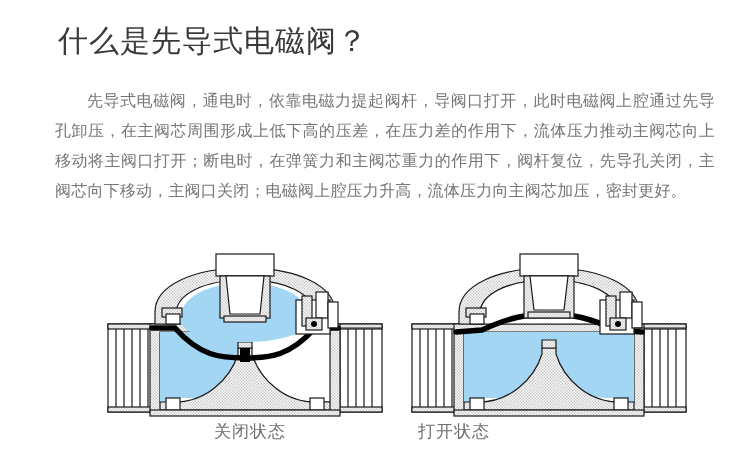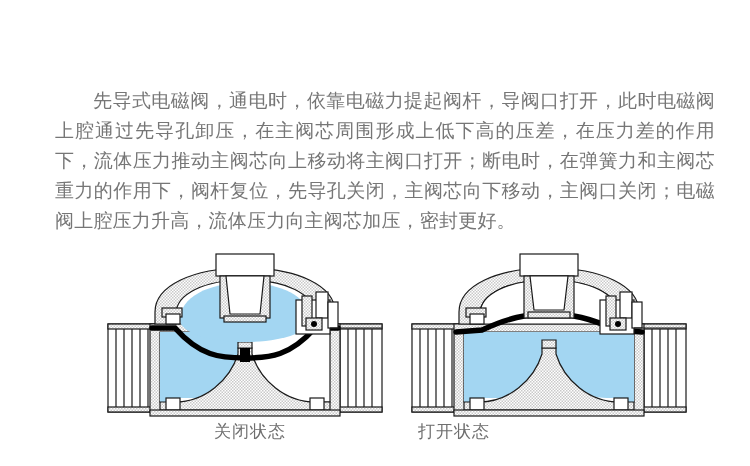--- a/index.html
+++ b/index.html
@@ -11,21 +11,21 @@
   .page{position:relative;width:750px;height:466px;}
 
   .title{
     position:absolute;left:58px;top:22px;
     font-size:30px;line-height:38px;color:#3a3a3a;
     letter-spacing:1px;font-weight:400;white-space:nowrap;
   }
 
   .body-copy{
     position:absolute;left:55px;top:86px;width:660px;
-    font-size:19px;line-height:30px;color:#767676;
+    font-size:16px;line-height:30px;color:#767676;
     text-align:justify;text-justify:inter-ideograph;
     text-indent:2em;letter-spacing:0.2px;
   }
 
   .figures{
     position:absolute;left:12px;top:252px;width:750px;height:200px;
   }
   .figure{
     position:absolute;top:0;width:290px;height:200px;
   }
@@ -38,20 +38,21 @@
   }
   
   .figure.left .fig-caption{text-align:center;padding-left:10px;box-sizing:border-box;}
   .figure.right .fig-caption{text-align:left;padding-left:14px;box-sizing:border-box;}
 </style>
 </head>
 <body>
 
 <div class="page">
 
+  <div class="title">什么是先导式电磁阀？</div>
 
   <div class="body-copy">先导式电磁阀，通电时，依靠电磁力提起阀杆，导阀口打开，此时电磁阀上腔通过先导孔卸压，在主阀芯周围形成上低下高的压差，在压力差的作用下，流体压力推动主阀芯向上移动将主阀口打开；断电时，在弹簧力和主阀芯重力的作用下，阀杆复位，先导孔关闭，主阀芯向下移动，主阀口关闭；电磁阀上腔压力升高，流体压力向主阀芯加压，密封更好。</div>
 
   <div class="figures">
 
     <div class="figure left">
       <svg class="fig-svg" viewBox="0 0 290 172">
         <defs>
           <pattern id="hatchA" width="3" height="3" patternUnits="userSpaceOnUse">
             <rect width="3" height="3" fill="#ffffff"></rect>

